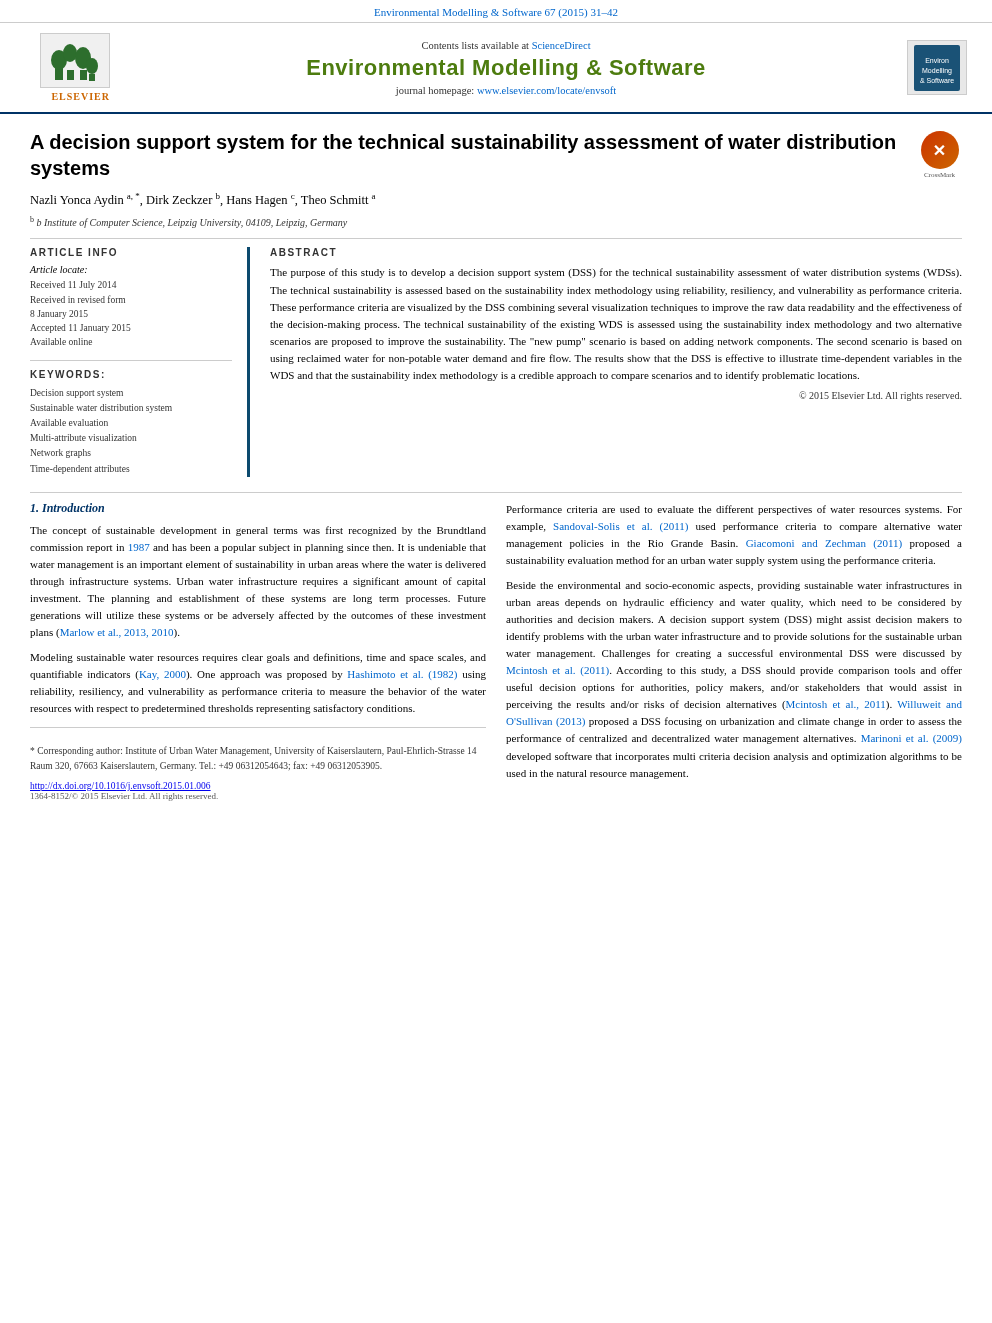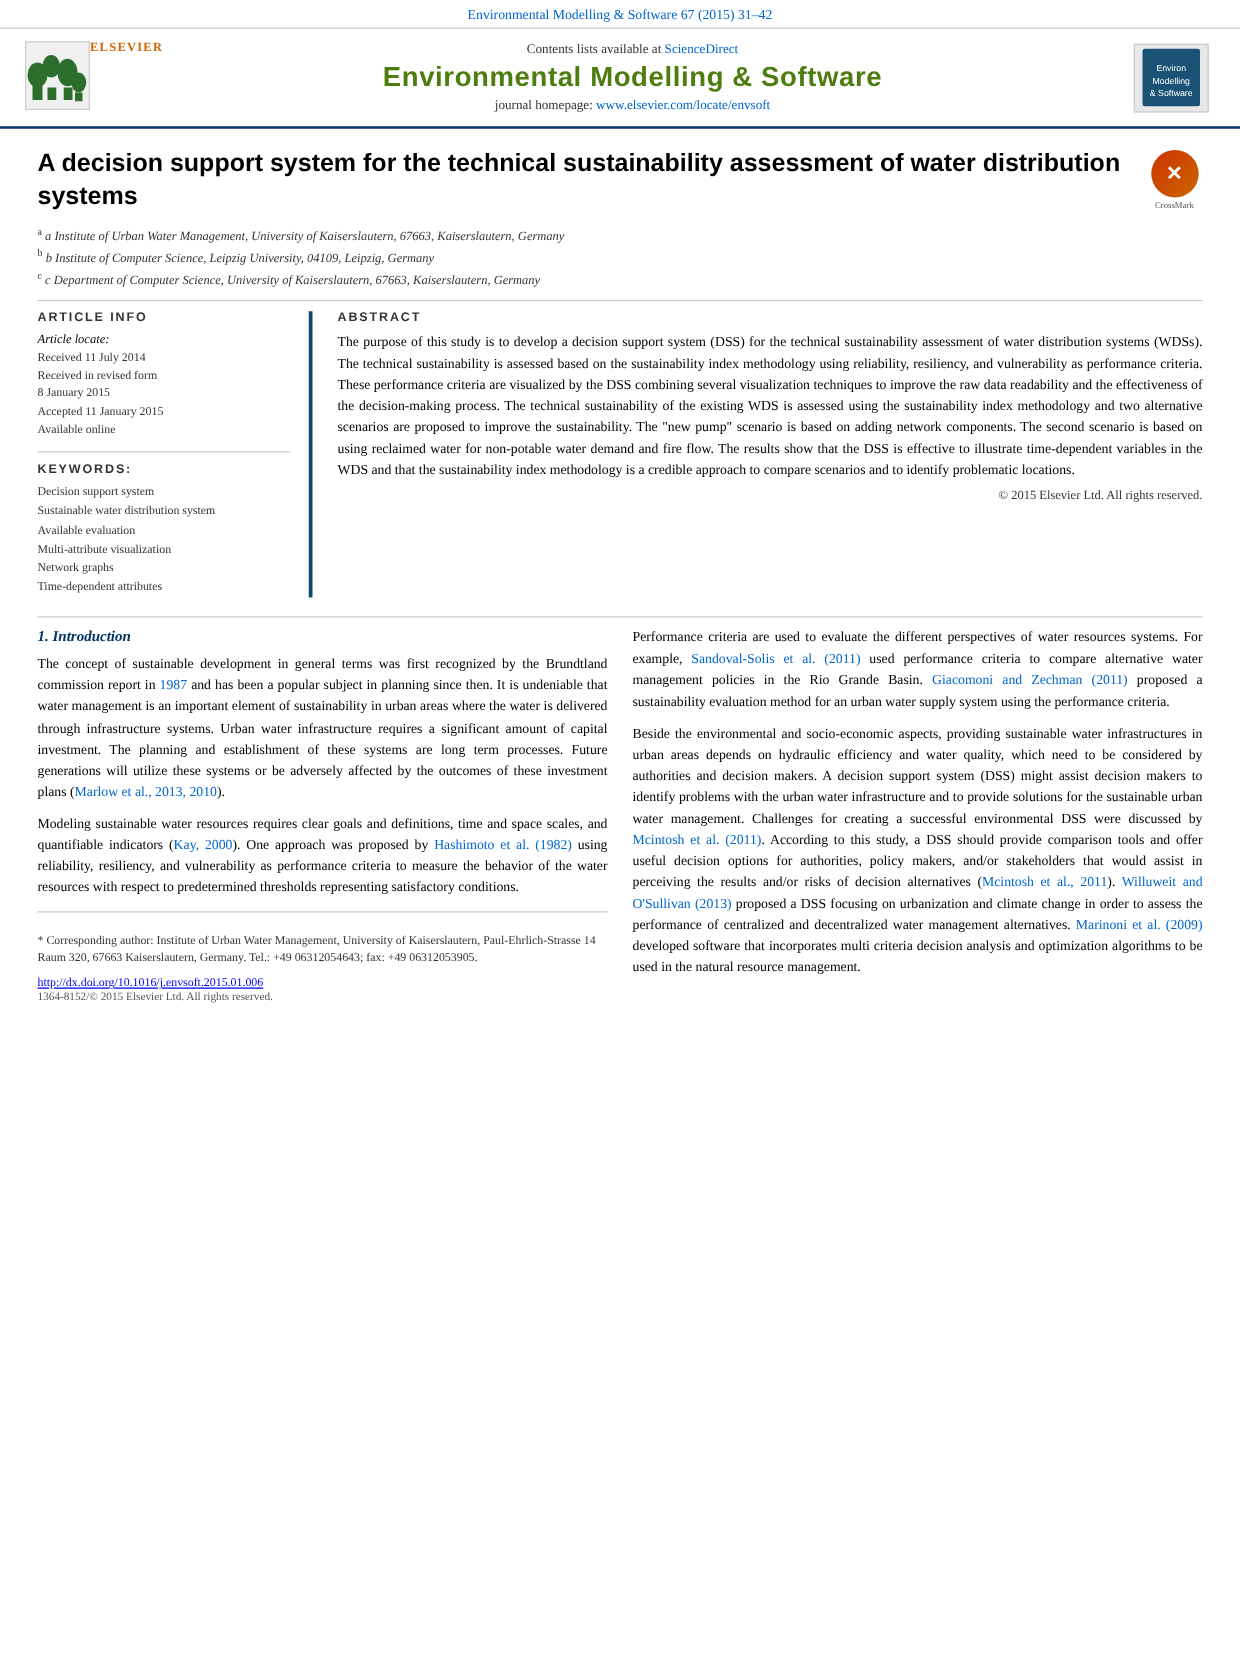--- a/index.html
+++ b/index.html
@@ -25,22 +25,22 @@
     .journal-header {
       display: flex;
       align-items: center;
       padding: 10px 20px;
       border-bottom: 2px solid #003366;
     }
     .elsevier-logo {
       width: 90px;
       flex-shrink: 0;
       display: flex;
-      flex-direction: row;
-      align-items: flex-start;
+      flex-direction: column;
+      align-items: flex-end;
     }
     .elsevier-logo .logo-box {
       width: 70px;
       height: 55px;
       background: #f0f0f0;
       border: 1px solid #ccc;
       display: flex;
       align-items: center;
       justify-content: center;
       font-size: 9px;
@@ -338,25 +338,29 @@
 <div class="article-main">
 
   <div class="article-title-section">
     <h1 class="article-title">A decision support system for the technical sustainability assessment of water distribution systems</h1>
     <div class="crossmark">
       <div class="crossmark-icon">✕</div>
       <div class="crossmark-label">CrossMark</div>
     </div>
   </div>
 
+  <div class="authors-line">
+    <span>Nazli Yonca Aydin <sup>a, *</sup>, </span>
+    <span>Dirk Zeckzer <sup>b</sup>, </span>
+    <span>Hans Hagen <sup>c</sup>, </span>
+    <span>Theo Schmitt <sup>a</sup></span>
+  </div>
 
   <div class="affiliations">
-    <div><sup>a</sup> <span>a Institute of Urban Water Management, University of Kaiserslautern, 67663, Kaiserslautern, Germany</span></div>
     <div><sup>b</sup> <span>b Institute of Computer Science, Leipzig University, 04109, Leipzig, Germany</span></div>
-    <div><sup>c</sup> <span>c Department of Computer Science, University of Kaiserslautern, 67663, Kaiserslautern, Germany</span></div>
   </div>
 
   <hr class="divider">
 
   <div class="two-columns">
 
     <div class="left-column">
       <div class="section-label">ARTICLE INFO</div>
 
       <div class="article-history">

